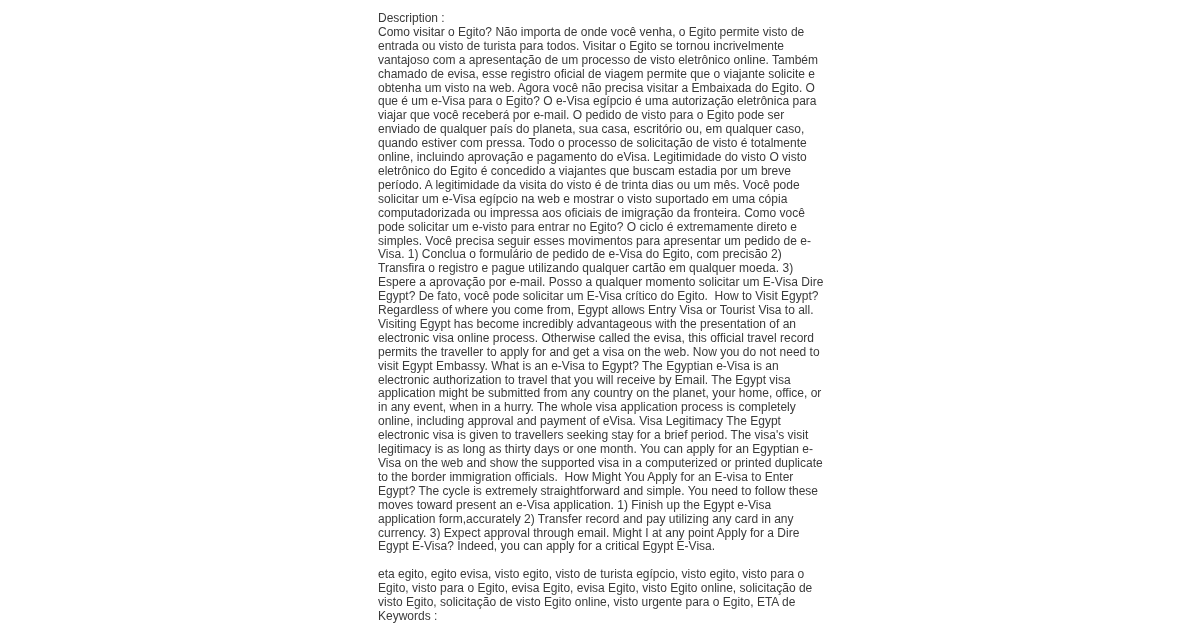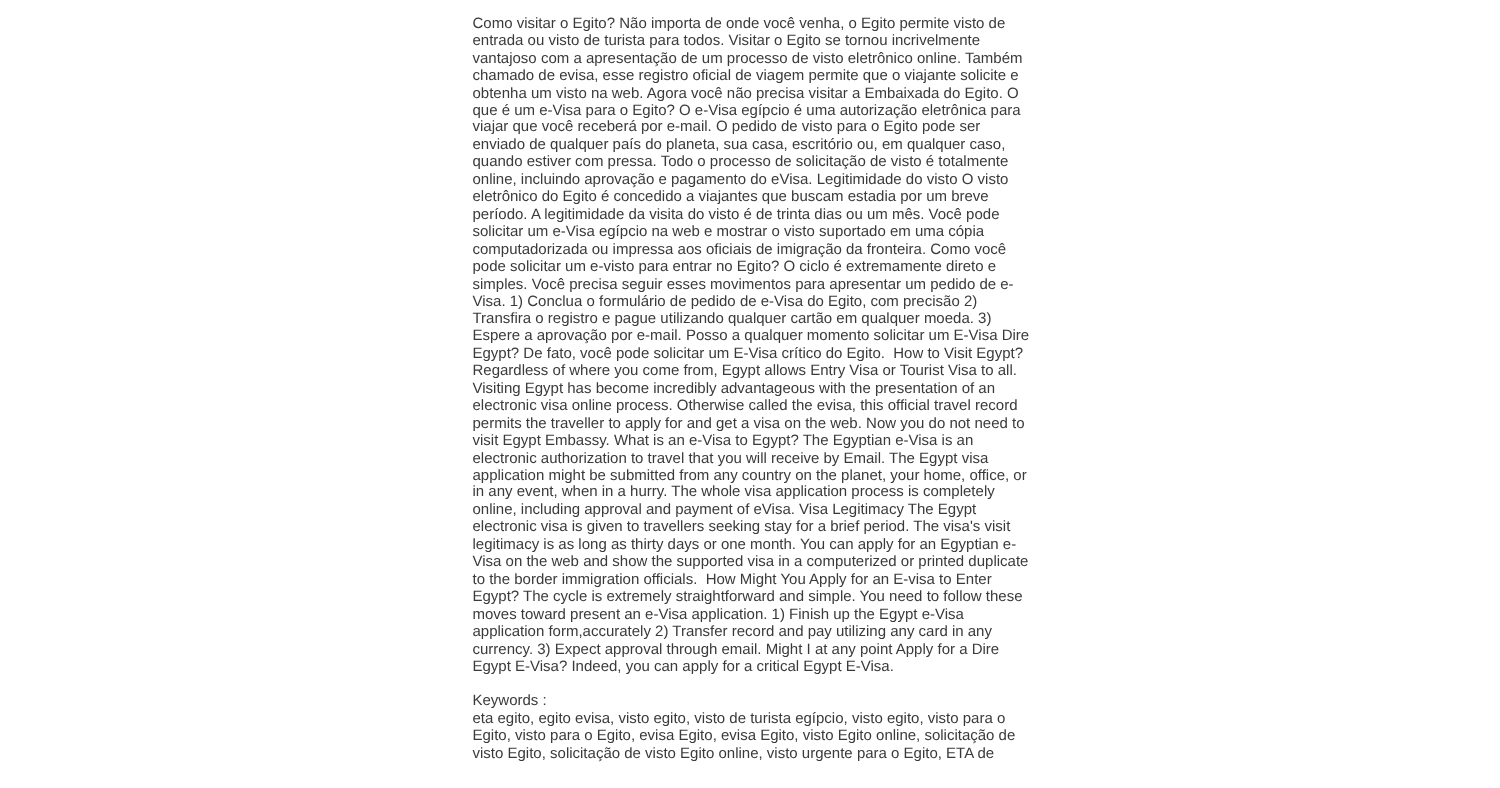--- a/index.html
+++ b/index.html
@@ -31,20 +31,21 @@
     }
     .section-gap {
       height: 13.9px;
     }
   </style>
 </head>
 <body>
 
 <div class="canvas">
   <div class="text-column">
+    <div class="block">Description :</div>
     <div class="block">Como visitar o Egito? Não importa de onde você venha, o Egito permite visto de
 entrada ou visto de turista para todos. Visitar o Egito se tornou incrivelmente
 vantajoso com a apresentação de um processo de visto eletrônico online. Também
 chamado de evisa, esse registro oficial de viagem permite que o viajante solicite e
 obtenha um visto na web. Agora você não precisa visitar a Embaixada do Egito. O
 que é um e-Visa para o Egito? O e-Visa egípcio é uma autorização eletrônica para
 viajar que você receberá por e-mail. O pedido de visto para o Egito pode ser
 enviado de qualquer país do planeta, sua casa, escritório ou, em qualquer caso,
 quando estiver com pressa. Todo o processo de solicitação de visto é totalmente
 online, incluindo aprovação e pagamento do eVisa. Legitimidade do visto O visto
@@ -70,18 +71,18 @@
 electronic visa is given to travellers seeking stay for a brief period. The visa's visit
 legitimacy is as long as thirty days or one month. You can apply for an Egyptian e-
 Visa on the web and show the supported visa in a computerized or printed duplicate
 to the border immigration officials.  How Might You Apply for an E-visa to Enter
 Egypt? The cycle is extremely straightforward and simple. You need to follow these
 moves toward present an e-Visa application. 1) Finish up the Egypt e-Visa
 application form,accurately 2) Transfer record and pay utilizing any card in any
 currency. 3) Expect approval through email. Might I at any point Apply for a Dire
 Egypt E-Visa? Indeed, you can apply for a critical Egypt E-Visa.</div>
     <div class="section-gap"></div>
-    <div class="block">Keywords :</div>
     <div class="block">eta egito, egito evisa, visto egito, visto de turista egípcio, visto egito, visto para o
 Egito, visto para o Egito, evisa Egito, evisa Egito, visto Egito online, solicitação de
 visto Egito, solicitação de visto Egito online, visto urgente para o Egito, ETA de</div>
+    <div class="block">Keywords :</div>
   </div>
 </div>
 
 </body></html>

